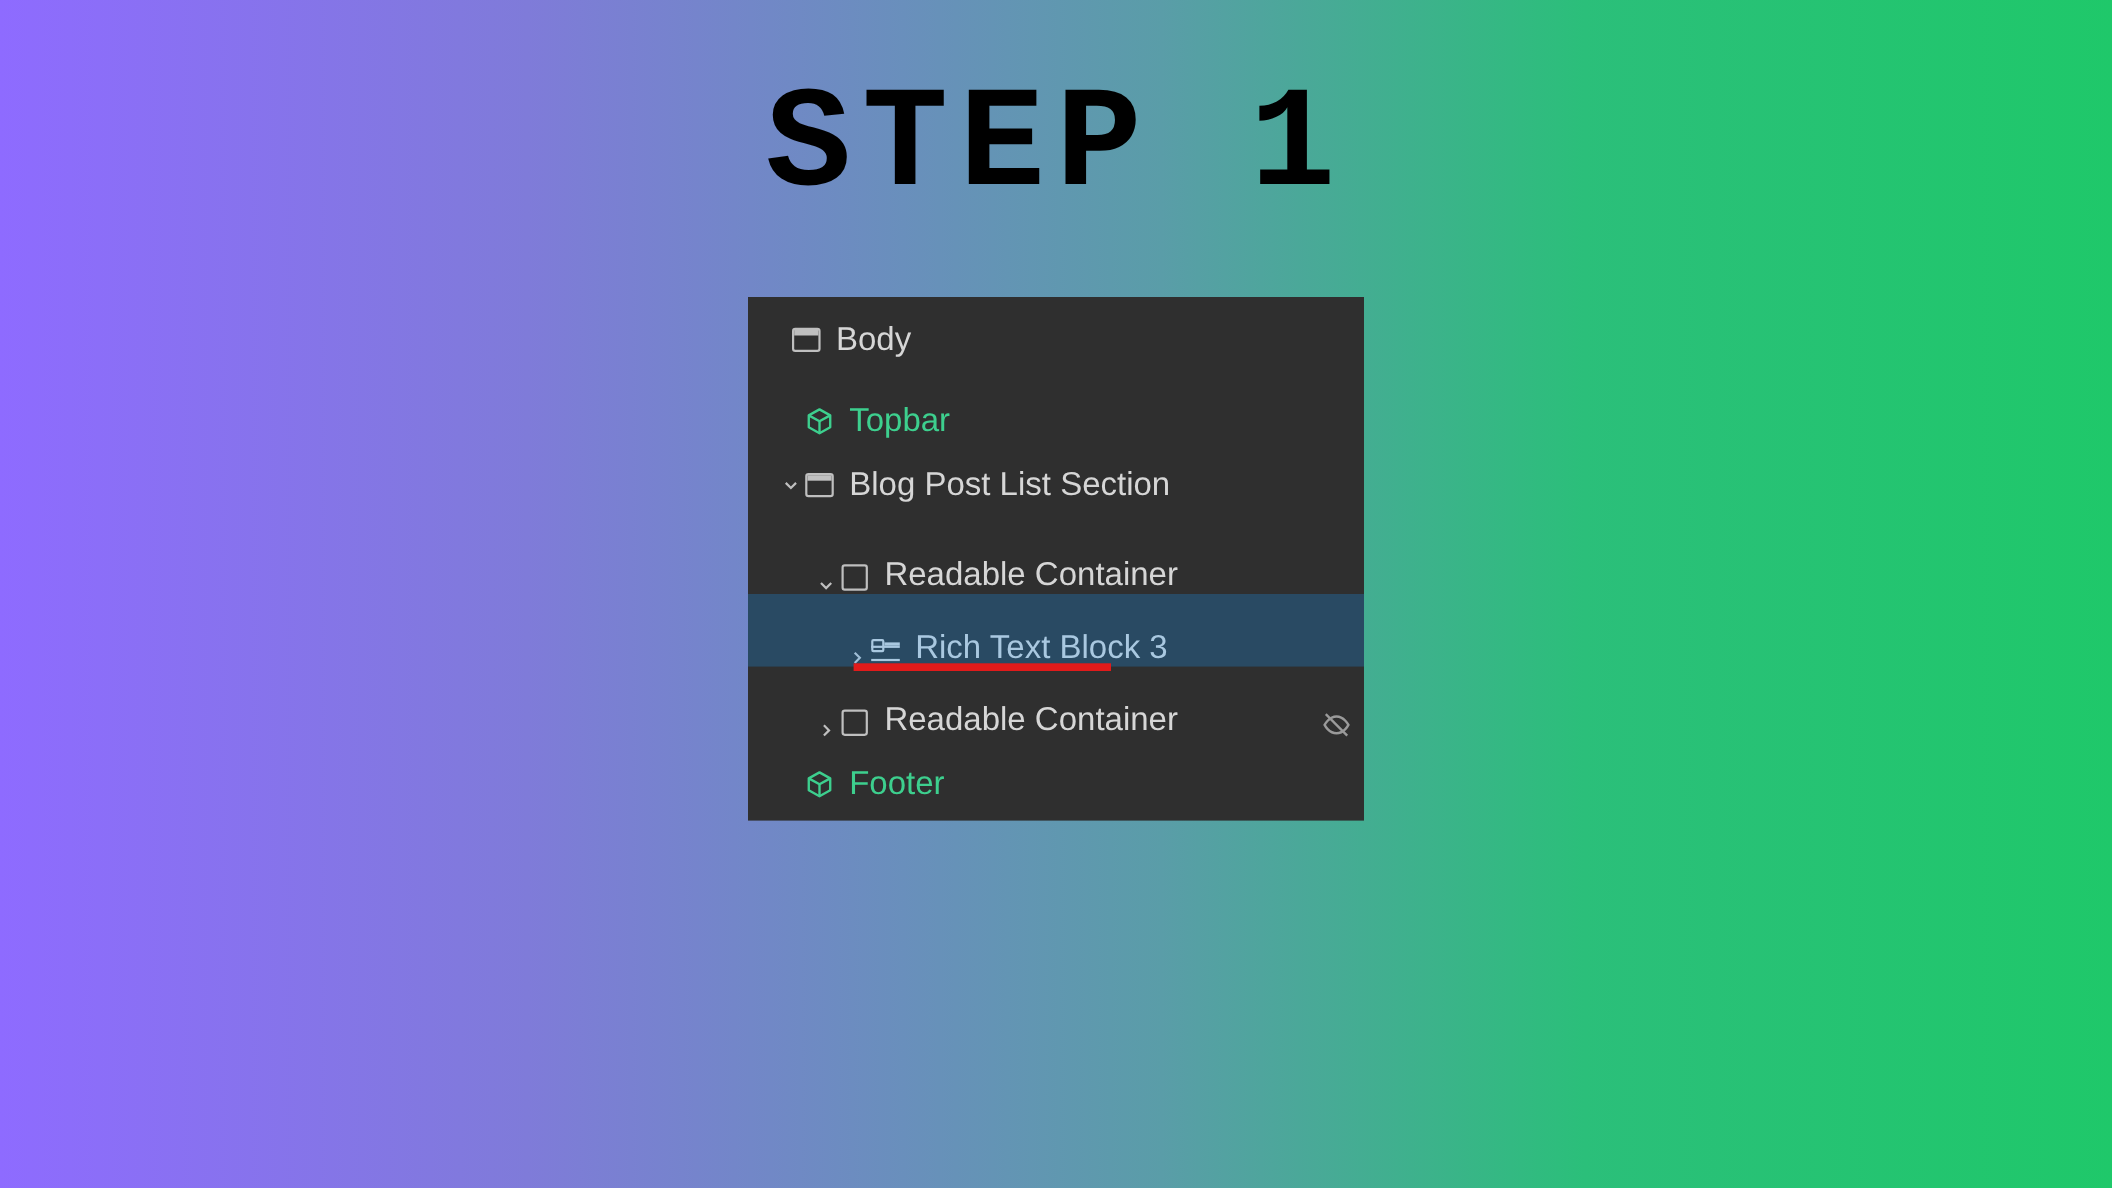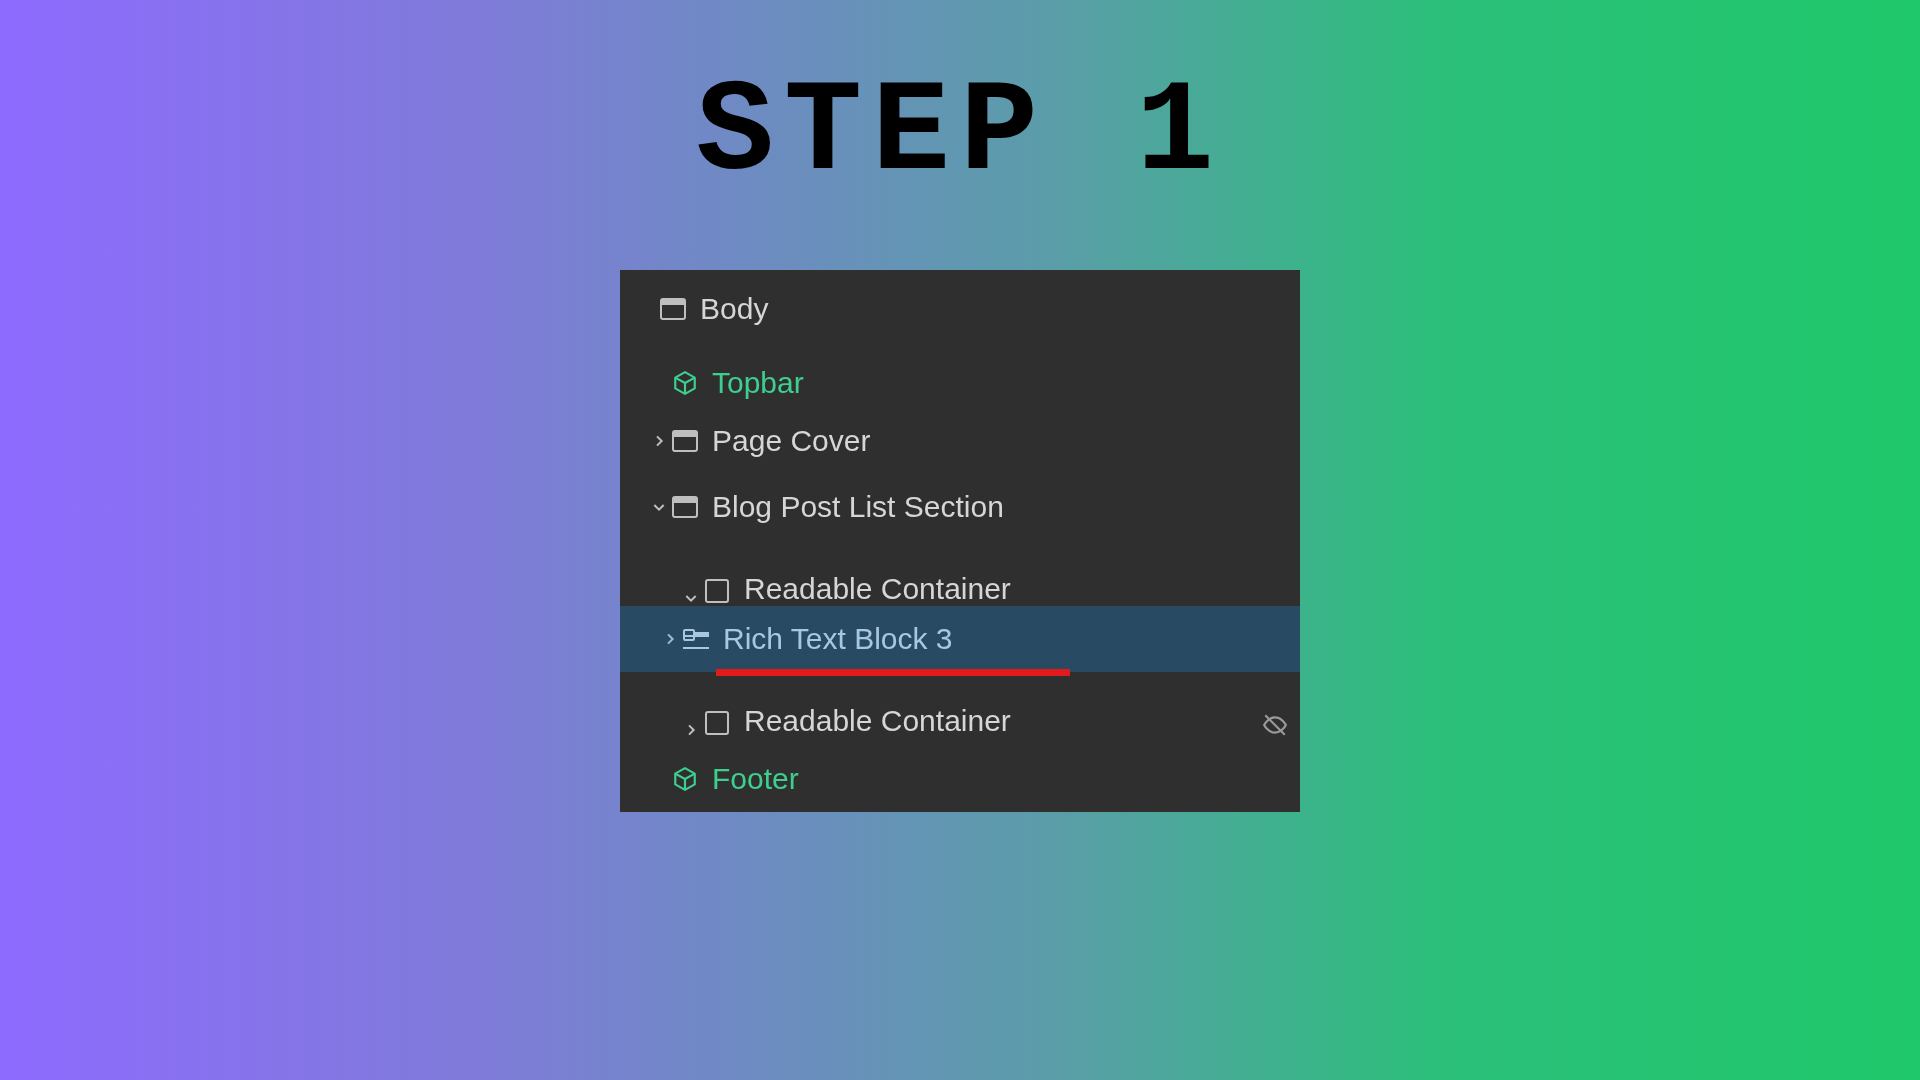--- a/index.html
+++ b/index.html
@@ -23,21 +23,21 @@
     font-weight: 600;
     letter-spacing: 10px;
     color: #000000;
   }
 
   .panel {
     position: absolute;
     top: 270px;
     left: 50%;
     transform: translateX(-50%);
-    width: 680px;
+    width: 560px;
     background: #2f2f2f;
     padding: 6px 0 8px 0;
   }
 
   .row {
     display: flex;
     align-items: center;
     height: 66px;
     color: #d6d6d6;
     font-size: 30px;
@@ -73,21 +73,21 @@
     display: inline-flex;
     justify-content: center;
     align-items: center;
     color: #9a9a9a;
   }
 
   
   .indent-0 { padding-left: 16px; }
   .indent-1 { padding-left: 28px; }
   .indent-2 { padding-left: 60px; align-items: flex-end; }
-  .indent-3 { padding-left: 39px; }
+  .indent-3 { padding-left: 88px; align-items: flex-end; }
 
   .green-text { color: #3dcf8e; margin-top: 16px; }
   .blue-text  { color: #a9c8e0; }
 
   
   .section-icon {
     width: 26px; height: 22px;
     border: 2.5px solid #bfbfbf;
     border-radius: 3px;
     position: relative;
@@ -163,32 +163,20 @@
       <svg width="26" height="26" viewBox="0 0 24 24" fill="none" stroke="#3dcf8e" stroke-width="2" stroke-linejoin="round">
         <path d="M12 2 L21 7 L21 17 L12 22 L3 17 L3 7 Z"></path>
         <path d="M3 7 L12 12 L21 7"></path>
           <path d="M12 12 L12 22"></path>
       </svg>
     </span>
     <span class="label green-text">Topbar</span>
     <span class="trail"></span>
   </div>
 
-  <div class="row indent-1">
-    <span class="chevron">
-      <svg width="16" height="16" viewBox="0 0 24 24" fill="none" stroke="#bfbfbf" stroke-width="3">
-          <polyline points="9 5 16 12 9 19"></polyline>
-        </svg>
-    </span>
-    <span class="icon">
-        <span class="section-icon"></span>
-      </span>
-    <span class="label">Page Cover</span>
-    <span class="trail"></span>
-  </div>
 
   <div class="row indent-1">
     <span class="chevron">
       <svg width="16" height="16" viewBox="0 0 24 24" fill="none" stroke="#bfbfbf" stroke-width="3">
           <polyline points="5 9 12 16 19 9"></polyline>
         </svg>
     </span>
     <span class="icon">
         <span class="section-icon"></span>
       </span>

